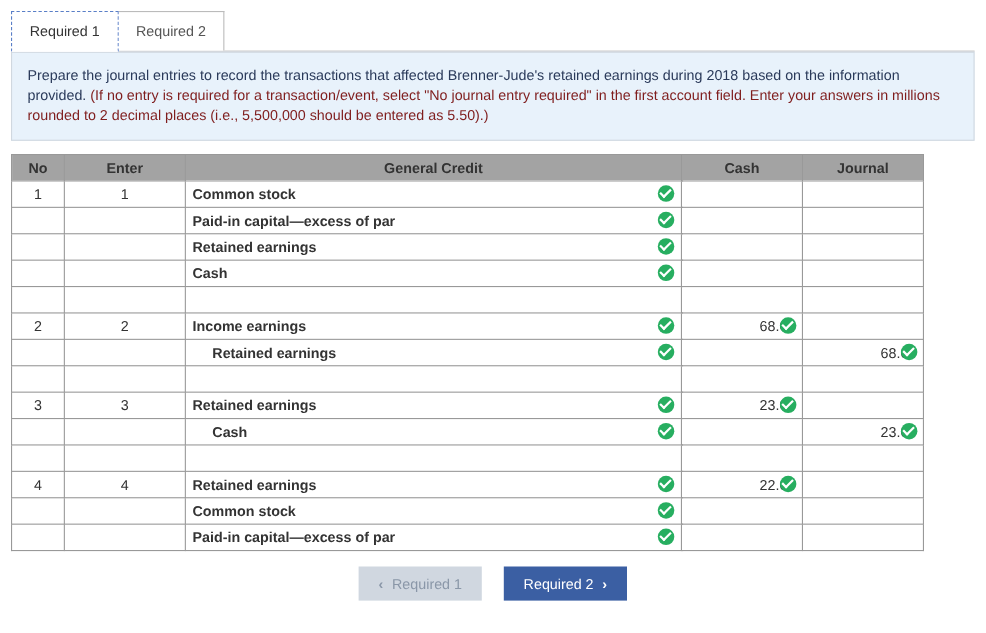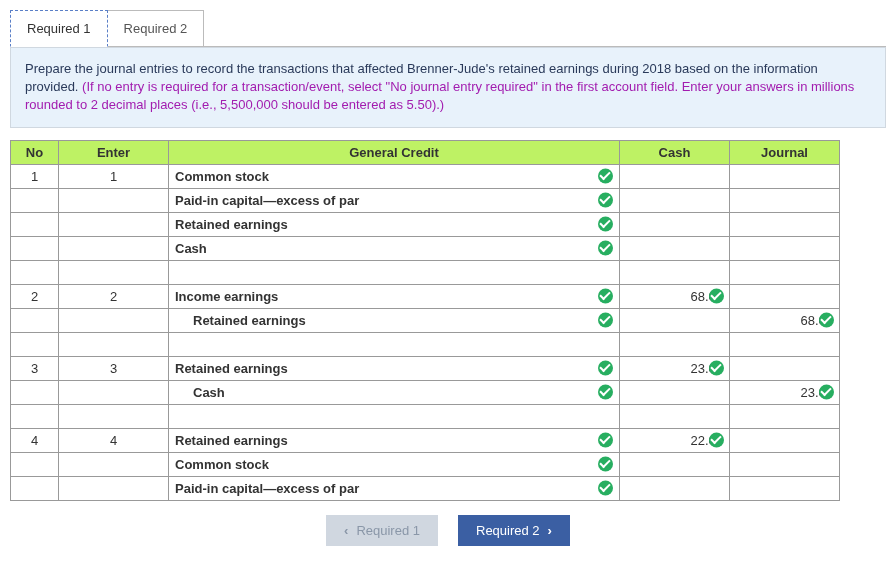--- a/index.html
+++ b/index.html
@@ -6,25 +6,25 @@
   body { font-family: Arial, sans-serif; font-size: 13px; color: #333; background: #fff; padding: 10px; }
   
   .tabs { display: flex; border-bottom: 1px solid #bbb; margin-bottom: 0; }
   .tab { padding: 10px 16px; border: 1px solid #bbb; border-bottom: none; background: #fff; cursor: pointer; font-size: 13px; }
   .tab.active { border: 1.5px dashed #5a7fc7; border-bottom: 1px solid #fff; margin-bottom: -1px; background: #fff; }
   .tab:not(.active) { border-left: none; color: #555; }
   .tab:first-child:not(.active) { border-left: 1px solid #bbb; }
   
   .instructions { background: #e8f2fb; padding: 12px 14px; border: 1px solid #d0d8e0; line-height: 1.4; font-size: 13px; }
   .instr-main { color: #2a3a5a; display: inline; }
-  .instr-red { color: #a21caf; display: inline; }
+  .instr-red { color: #7f1d1d; display: inline; }
   
   .journal-table { border-collapse: collapse; width: 830px; margin-top: 12px; }
   .journal-table th, .journal-table td { border: 1px solid #999; padding: 4px 6px; font-size: 13px; vertical-align: middle; height: 24px; }
-  .journal-table th { background: #bef264; font-weight: bold; text-align: center; }
+  .journal-table th { background: #a3a3a3; font-weight: bold; text-align: center; }
   .col-no { width: 48px; text-align: center; }
   .col-event { width: 110px; text-align: center; }
   .col-gj { width: 390px; text-align: left; position: relative; font-weight: bold; }
   .col-debit, .col-credit { width: 110px; text-align: right; position: relative; padding-right: 26px; }
   .indent { padding-left: 22px; }
   
   .check-icon { display: inline-block; width: 15px; height: 15px; border-radius: 50%; background: #27ae60; position: relative; vertical-align: middle; }
   .check-icon::after { content: ""; position: absolute; left: 4px; top: 1px; width: 4px; height: 8px; border: solid #fff; border-width: 0 2px 2px 0; transform: rotate(45deg); }
   .gj-check { position: absolute; right: 6px; top: 50%; transform: translateY(-50%); }
   .val-check { position: absolute; right: 5px; top: 50%; transform: translateY(-50%); }

